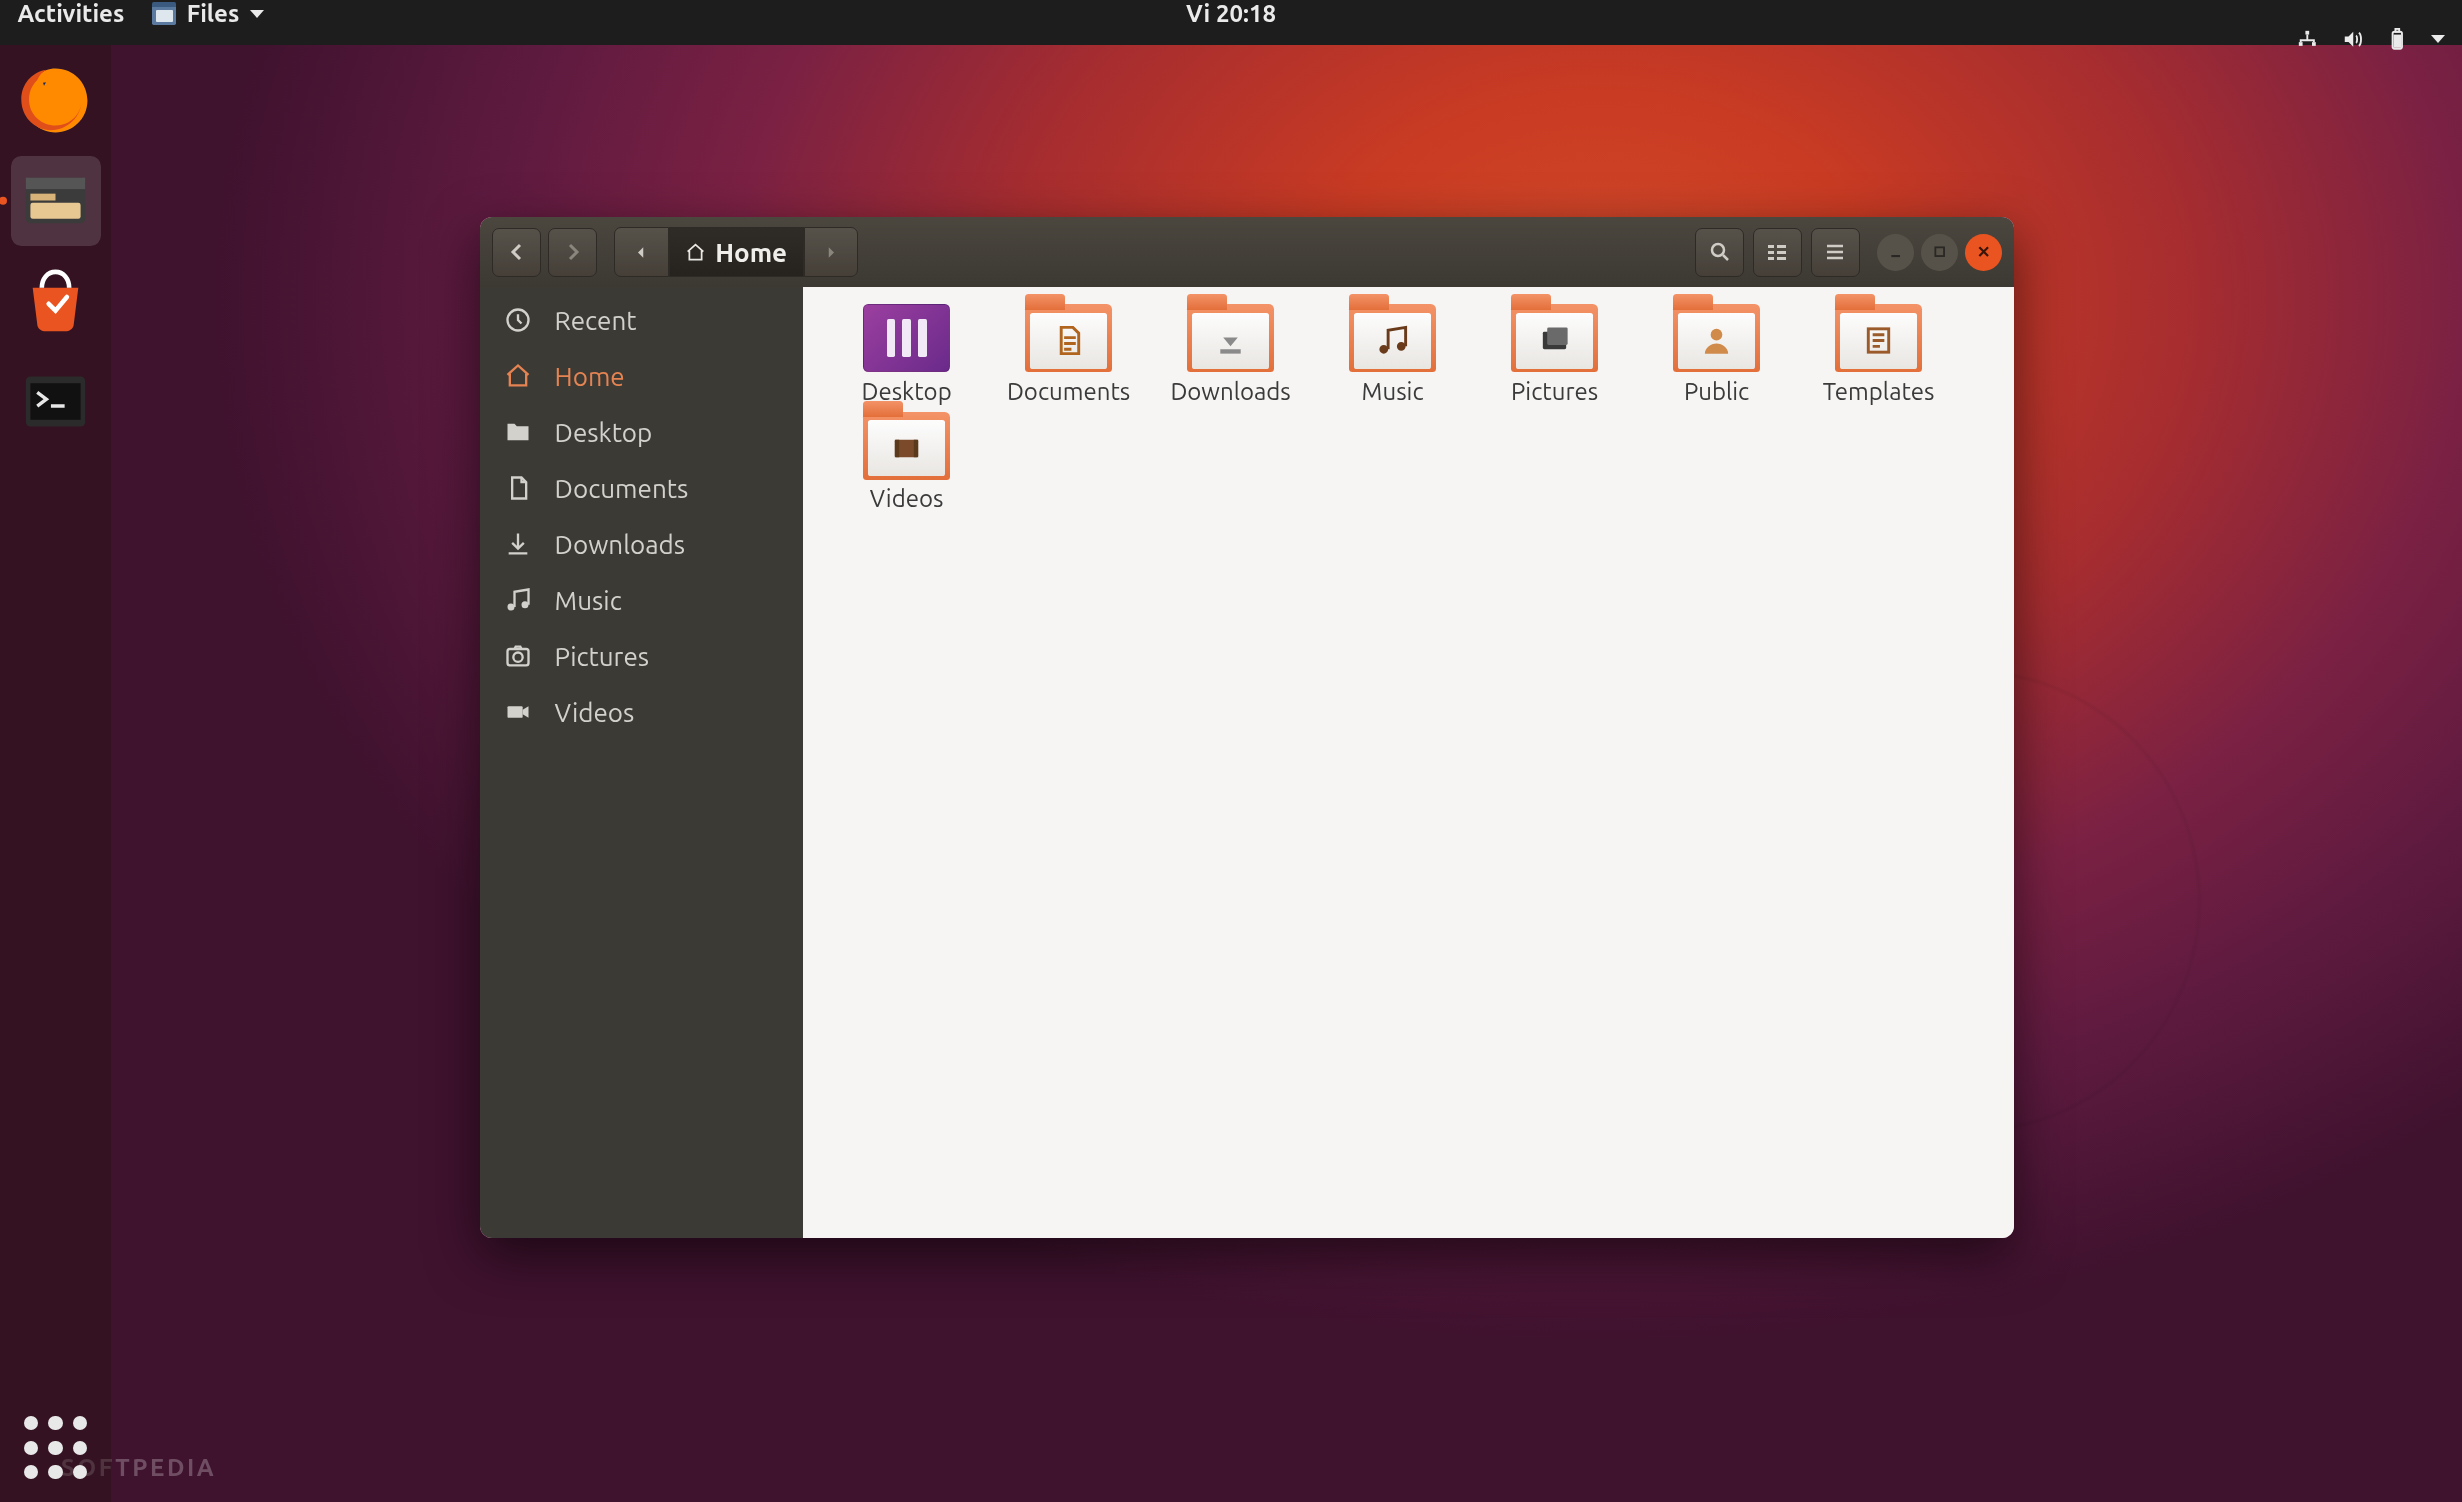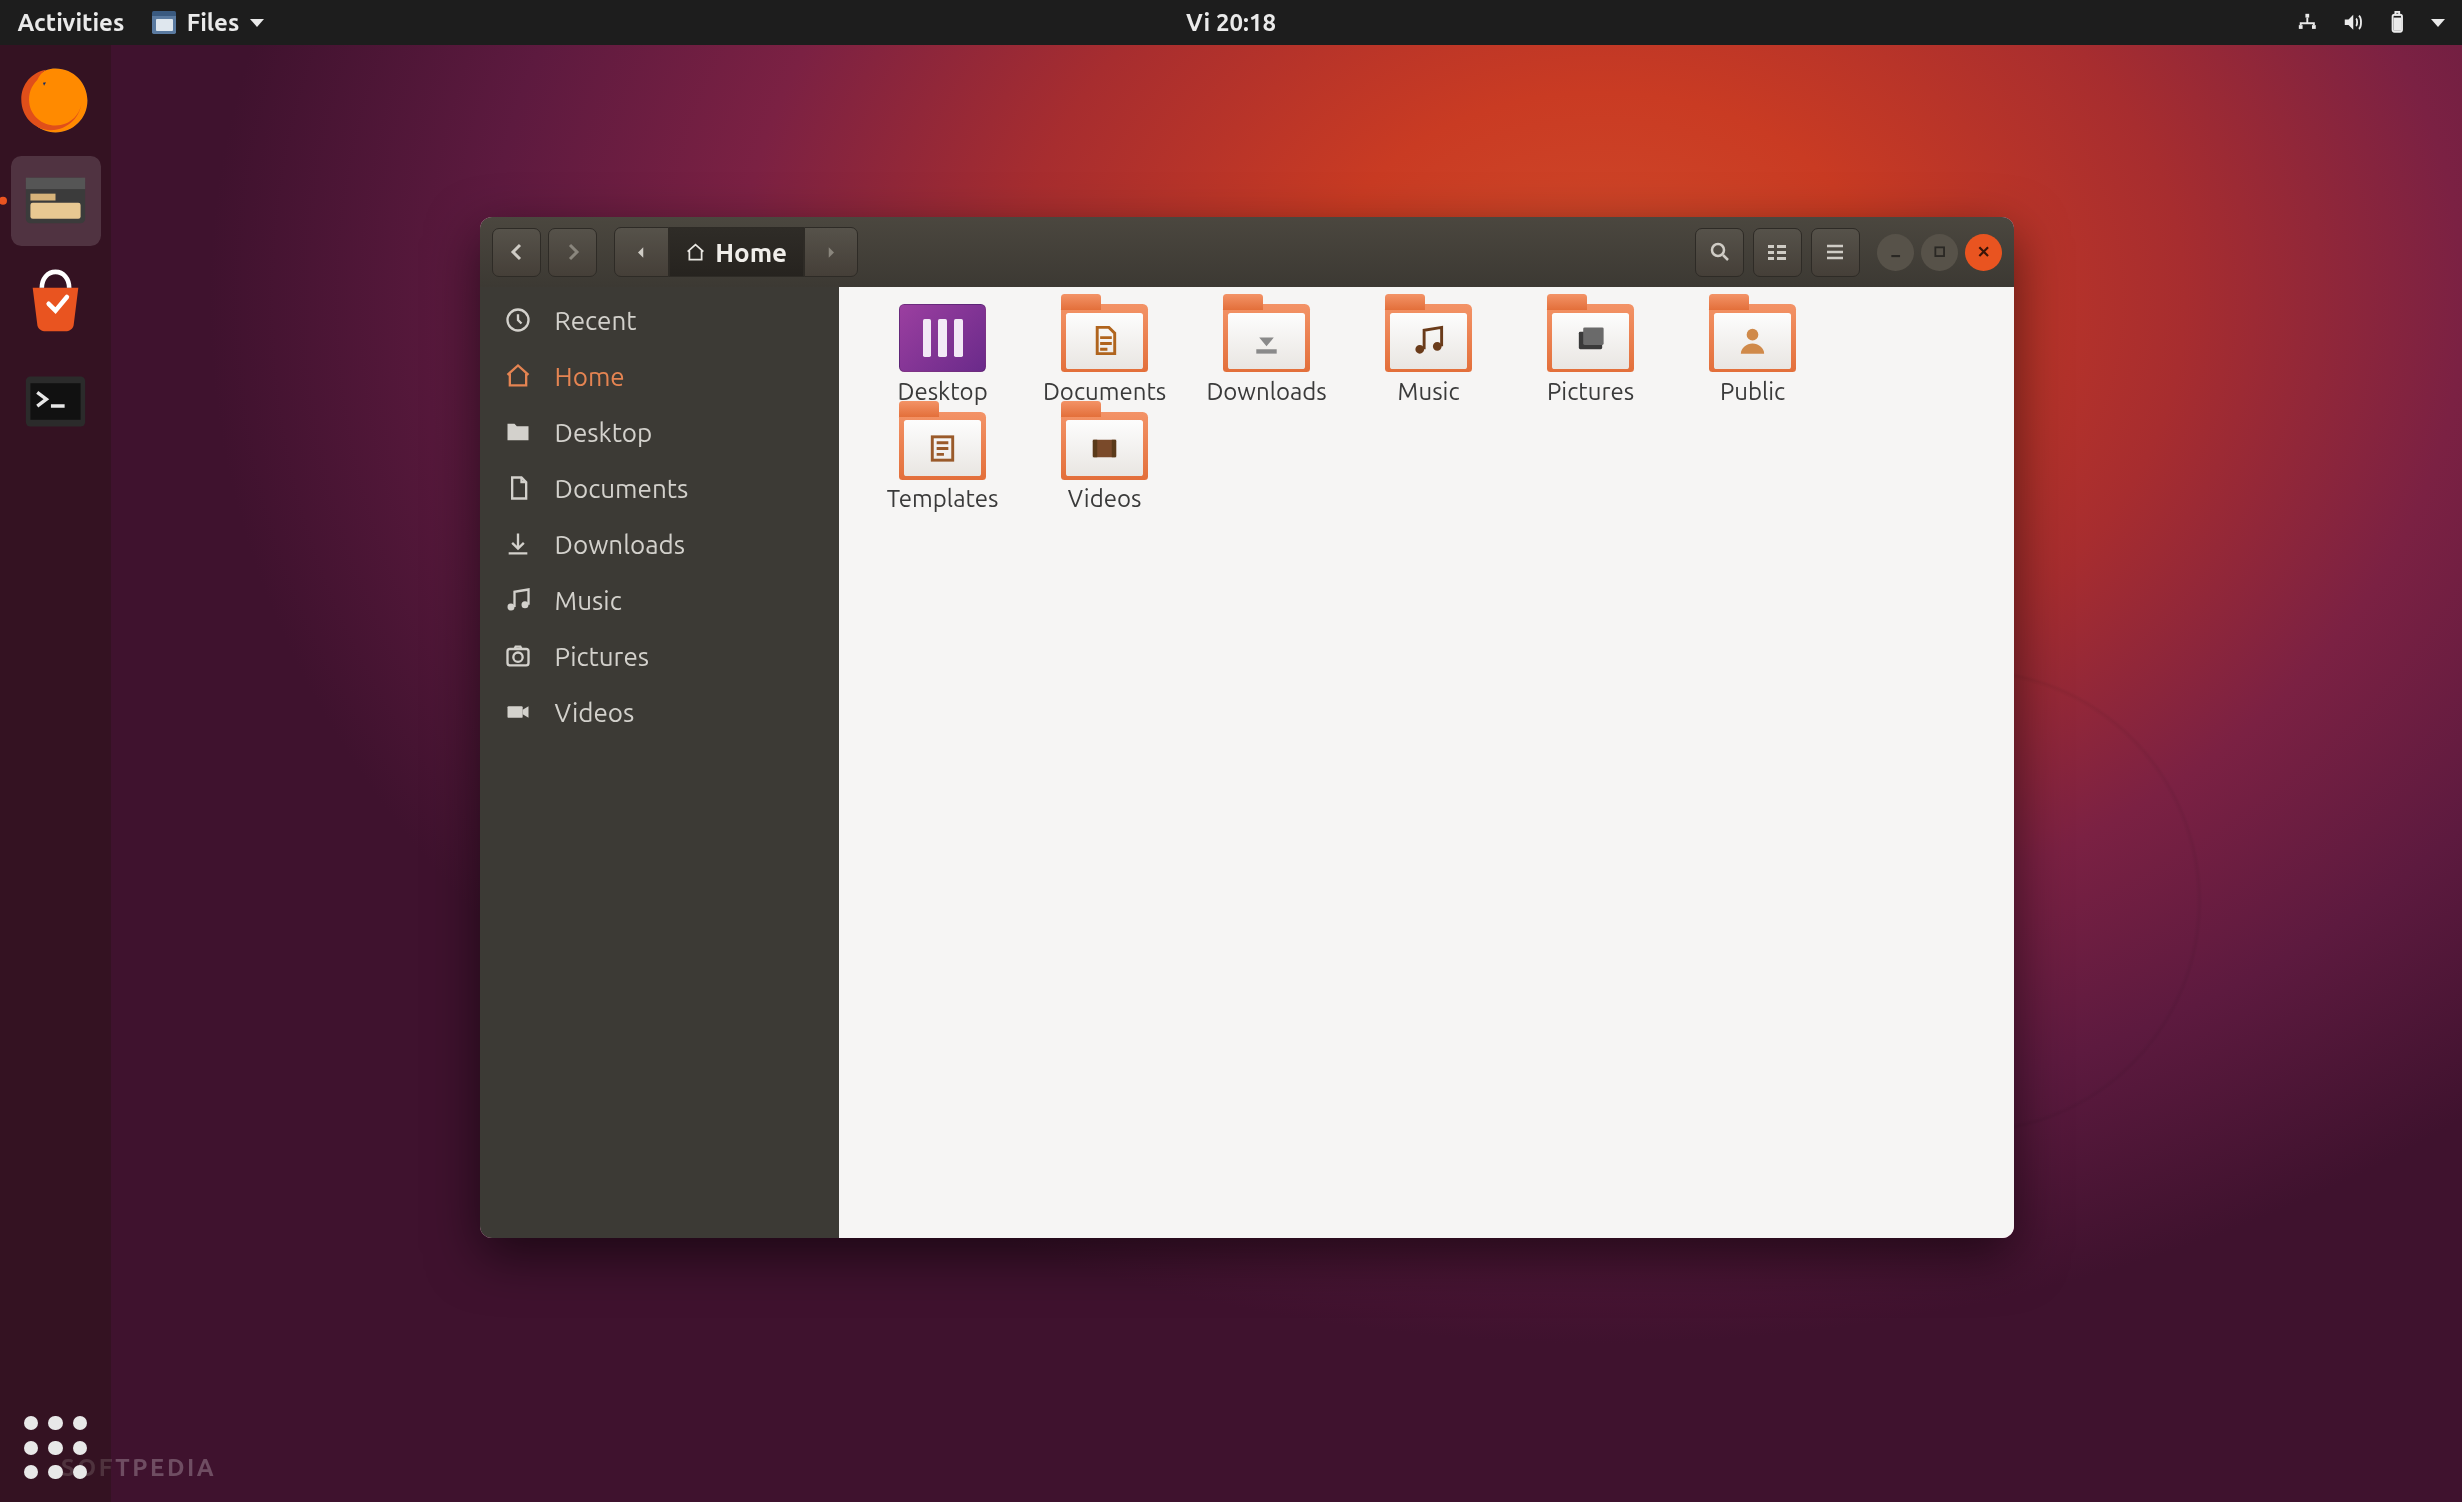--- a/index.html
+++ b/index.html
@@ -14,22 +14,22 @@
   content:"";position:absolute;inset:0;
   background:
    radial-gradient(circle at 72% 30%, rgba(0,0,0,0) 157px, rgba(0,0,0,.06) 160px, rgba(0,0,0,0) 163px),
    radial-gradient(circle at 80% 60%, rgba(0,0,0,0) 226px, rgba(0,0,0,.05) 230px, rgba(0,0,0,0) 233px);
   pointer-events:none;
 }
 
 
 .topbar {
   position: absolute; top: 0; left: 0; right: 0; height: 45px;
-  background: #1d1d1d; color: #eaeaea; display: flex; align-items: center;
-  font-size: 24px; font-weight: 600; z-index: 10;
+  background: #1d1d1d; color: #eaeaea; display: flex; align-items: flex-start;
+  font-size: 24px; font-weight: 600; z-index: 10; flex-direction: column;
 }
 .topbar-left { display: flex; align-items: center; gap: 28px; padding-left: 17.4px; }
 .topbar-center { position: absolute; left: 50%; transform: translateX(-50%); }
 .topbar-right { margin-left: auto; display: flex; align-items: center; gap: 21px; padding-right: 17.4px; }
 .topbar .menu { display: flex; align-items: center; gap: 10.4px; }
 .fileicon-small {
   width: 24px; height: 22.6px; background: #5a7aa0; border-top: 5.2px solid #3a5a80; position: relative; border-radius: 1.7px;
 }
 .fileicon-small::after{content:"";position:absolute;left:3.5px;right:3.5px;top:2.6px;bottom:2.6px;background:#dfe7ee;border-radius:0.9px;}
 .tri-down { width:0;height:0;border-left:7px solid transparent;border-right:7px solid transparent;border-top:8.7px solid #eaeaea; }
@@ -71,21 +71,21 @@
 .path-seg.active{background:linear-gradient(#2f2c27,#26231f);}
 .path-seg svg{width:21px;height:21px;}
 .path-label{font-size:26px;font-weight:600;color:#f0eeea;}
 .right-group{display:flex;gap:8.7px;align-items:center;}
 .win-controls{display:flex;gap:7px;margin-left:7px;}
 .win-circle{width:37px;height:37px;border-radius:50%;background:#575249;display:flex;align-items:center;justify-content:center;}
 .win-circle.close{background:#e95420;}
 .win-circle svg{width:17.4px;height:17.4px;}
 
 .window-body{display:flex;height:calc(100% - 70px);}
-.sidebar{width:359px;background:#3c3a35;color:#d3d1cc;display:flex;flex-direction:column;padding-top:5.2px;}
+.sidebar{width:323px;background:#3c3a35;color:#d3d1cc;display:flex;flex-direction:column;padding-top:5.2px;}
 .side-item{display:flex;align-items:center;gap:22.6px;padding:0 24px;height:56px;font-size:26px;cursor:pointer;}
 .side-item svg{width:28px;height:28px;flex:0 0 28px;}
 .side-item.active{color:#e58452;}
 .side-sep{height:14px;}
 
 .content{flex:1;background:#f6f5f4;padding:17.4px 22.6px;display:flex;flex-wrap:wrap;align-content:flex-start;gap:7px 0;}
 .file-item{width:162px;display:flex;flex-direction:column;align-items:center;gap:5.2px;font-size:24px;color:#3a3a3a;}
 .folder-icon{width:87px;height:68px;position:relative;}
 .folder-back{position:absolute;inset:0;border-radius:5.2px 5.2px 3.5px 3.5px;}
 .folder-back::before{content:"";position:absolute;top:-10.4px;left:0;width:40px;height:15.7px;border-radius:3.5px 3.5px 0 0;background:inherit;}

